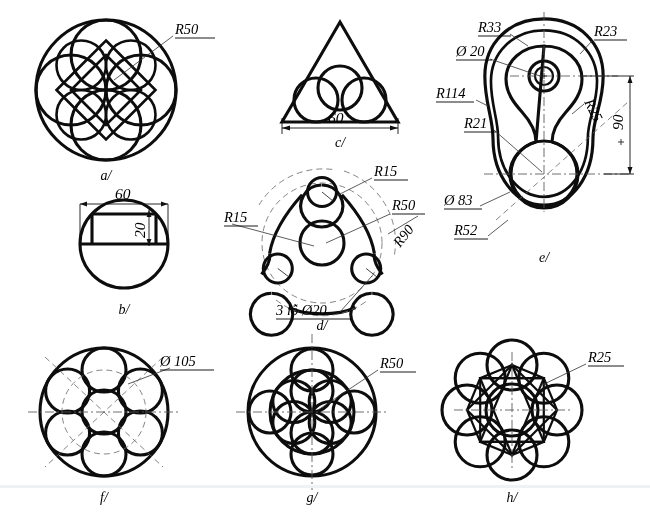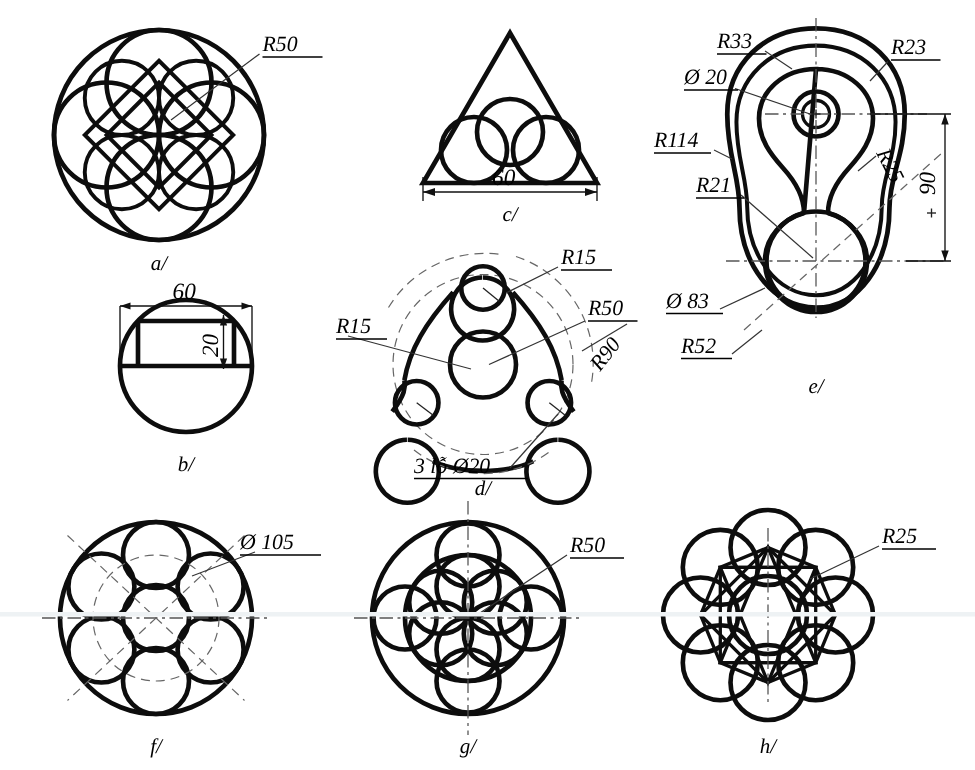--- a/index.html
+++ b/index.html
@@ -10,21 +10,21 @@
   body {
     width: 650px;
     height: 513px;
     font-family: "Liberation Serif", serif;
     overflow: hidden;
     position: relative;
   }
   #sheet {
     position: relative;
     width: 650px;
-    height: 411px;
+    height: 488px;
     background: #ffffff;
   }
   svg.figure {
     position: absolute;
     overflow: visible;
   }
   .thick   { fill: none; stroke: #0d0d0d; stroke-width: 3.1; }
   .thickish{ fill: none; stroke: #0d0d0d; stroke-width: 2.6; }
   .med     { fill: none; stroke: #0d0d0d; stroke-width: 2.2; }
   .hair    { fill: none; stroke: #222222; stroke-width: 0.85; }

